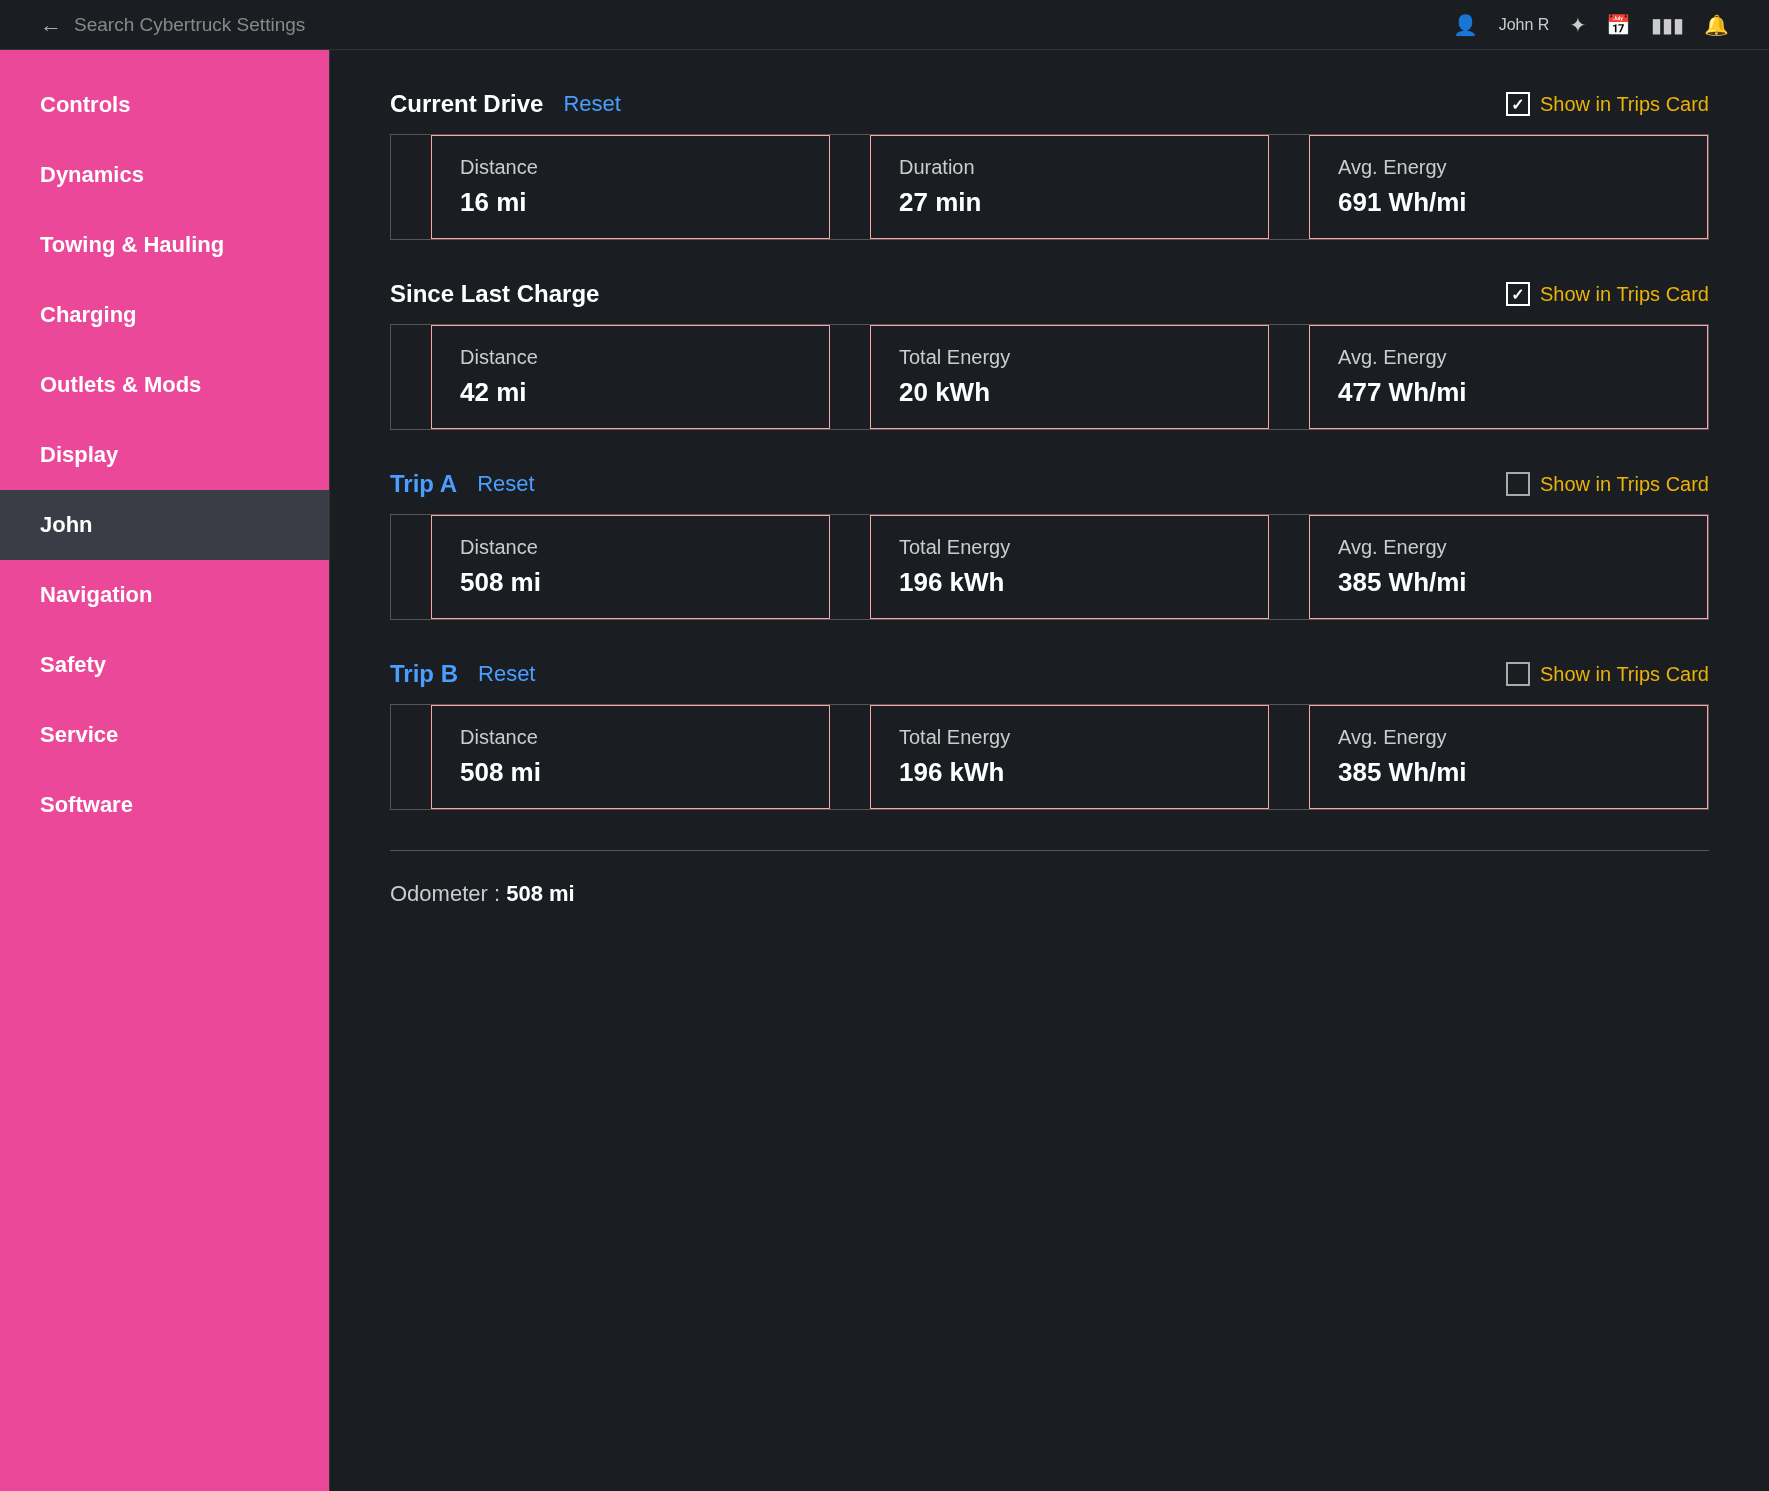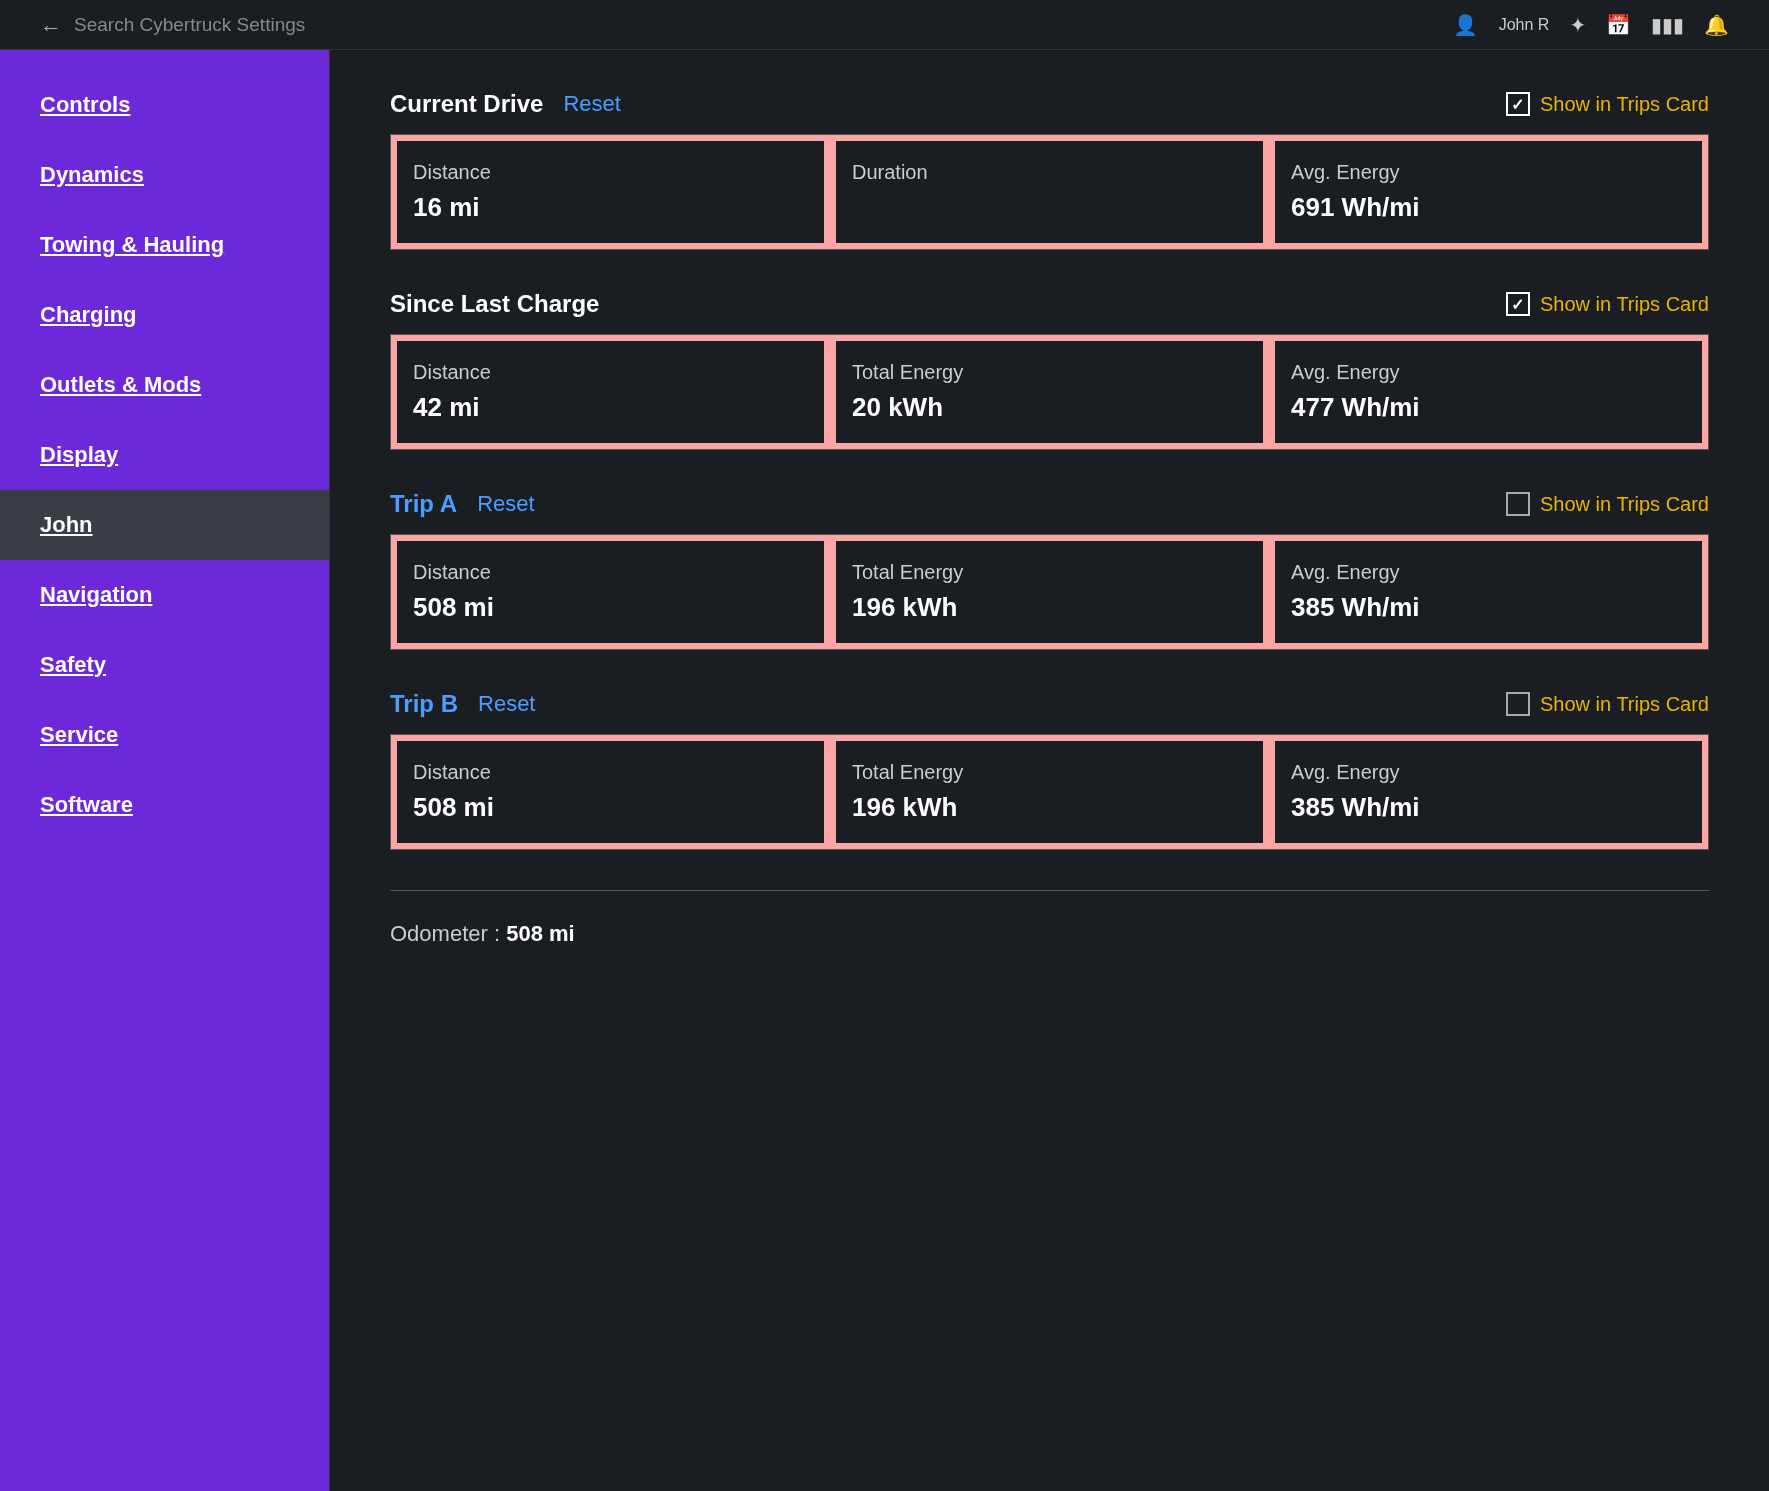--- a/index.html
+++ b/index.html
@@ -40,25 +40,24 @@
       font-size: 16px;
     }
 
     .main-layout {
       display: flex;
       height: calc(1491px - 50px);
     }
 
     .sidebar {
       width: 330px;
-      background-color: #6d28d9;
+      background-color: #ec4899;
       padding-top: 20px;
       border-right: 1px solid #333;
       flex-shrink: 0;
-      text-decoration: underline;
     }
 
     .sidebar-item {
       padding: 22px 40px;
       font-size: 22px;
       font-weight: 600;
       cursor: pointer;
       color: #fff;
     }
 
@@ -142,22 +141,23 @@
       font-weight: bold;
     }
 
     .data-grid {
       display: grid;
       grid-template-columns: 1fr 1fr 1fr;
       border: 1px solid #555;
     }
 
     .data-cell {
-      padding: 20px 16px;
-      border: 6px solid #fca5a5;
+      padding: 20px 28px;
+      border: 1px solid #fca5a5;
+      margin-left: 40px;
     }
 
     .data-label {
       font-size: 20px;
       color: #ccc;
       margin-bottom: 8px;
       font-weight: 400;
     }
 
     .data-value {
@@ -230,20 +230,21 @@
           <span>Show in Trips Card</span>
         </div>
       </div>
       <div class="data-grid">
         <div class="data-cell">
           <div class="data-label">Distance</div>
           <div class="data-value">16 mi</div>
         </div>
         <div class="data-cell">
           <div class="data-label">Duration</div>
+          <div class="data-value">27 min</div>
         </div>
         <div class="data-cell">
           <div class="data-label">Avg. Energy</div>
           <div class="data-value">691 Wh/mi</div>
         </div>
       </div>
     </div>
 
     <div class="section">
       <div class="section-header">

